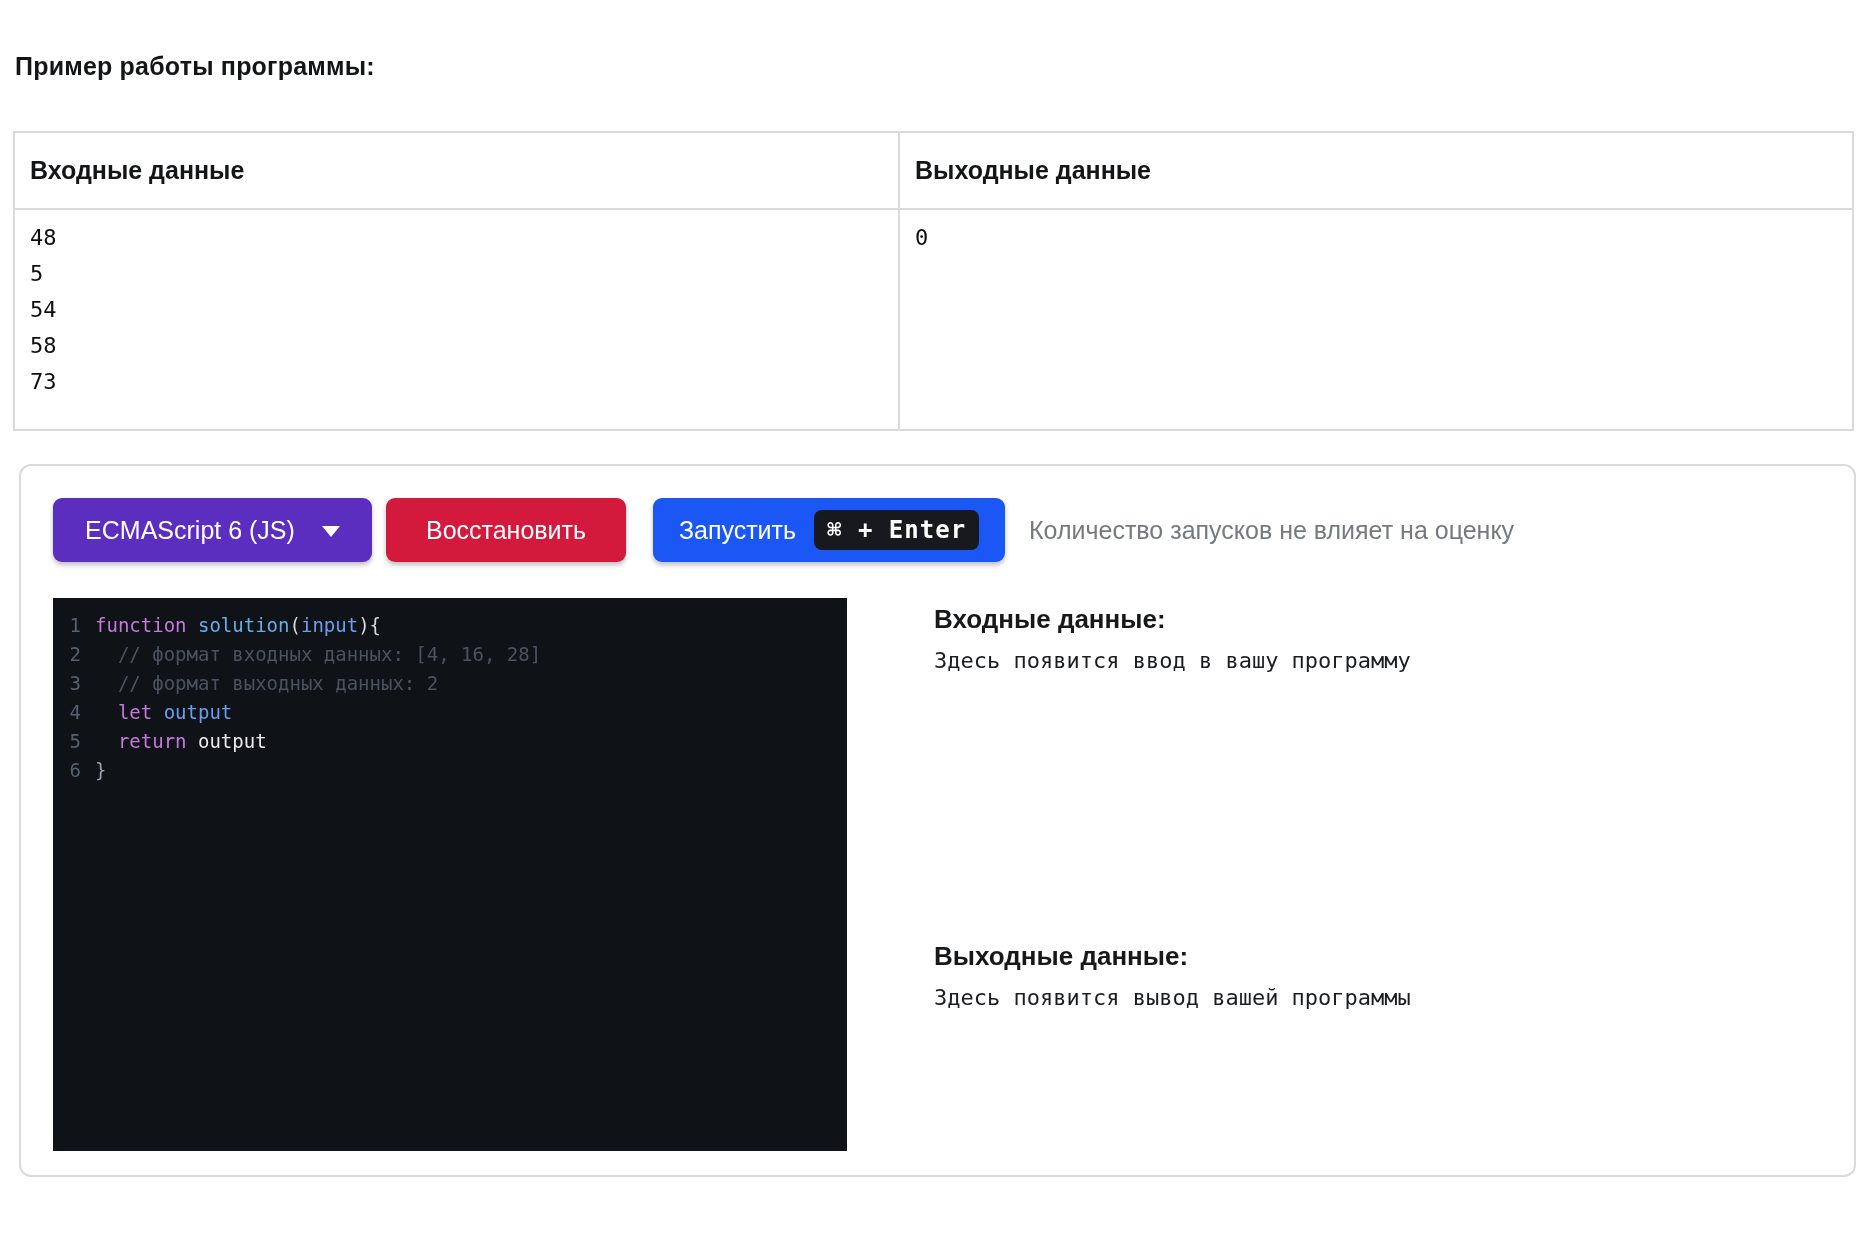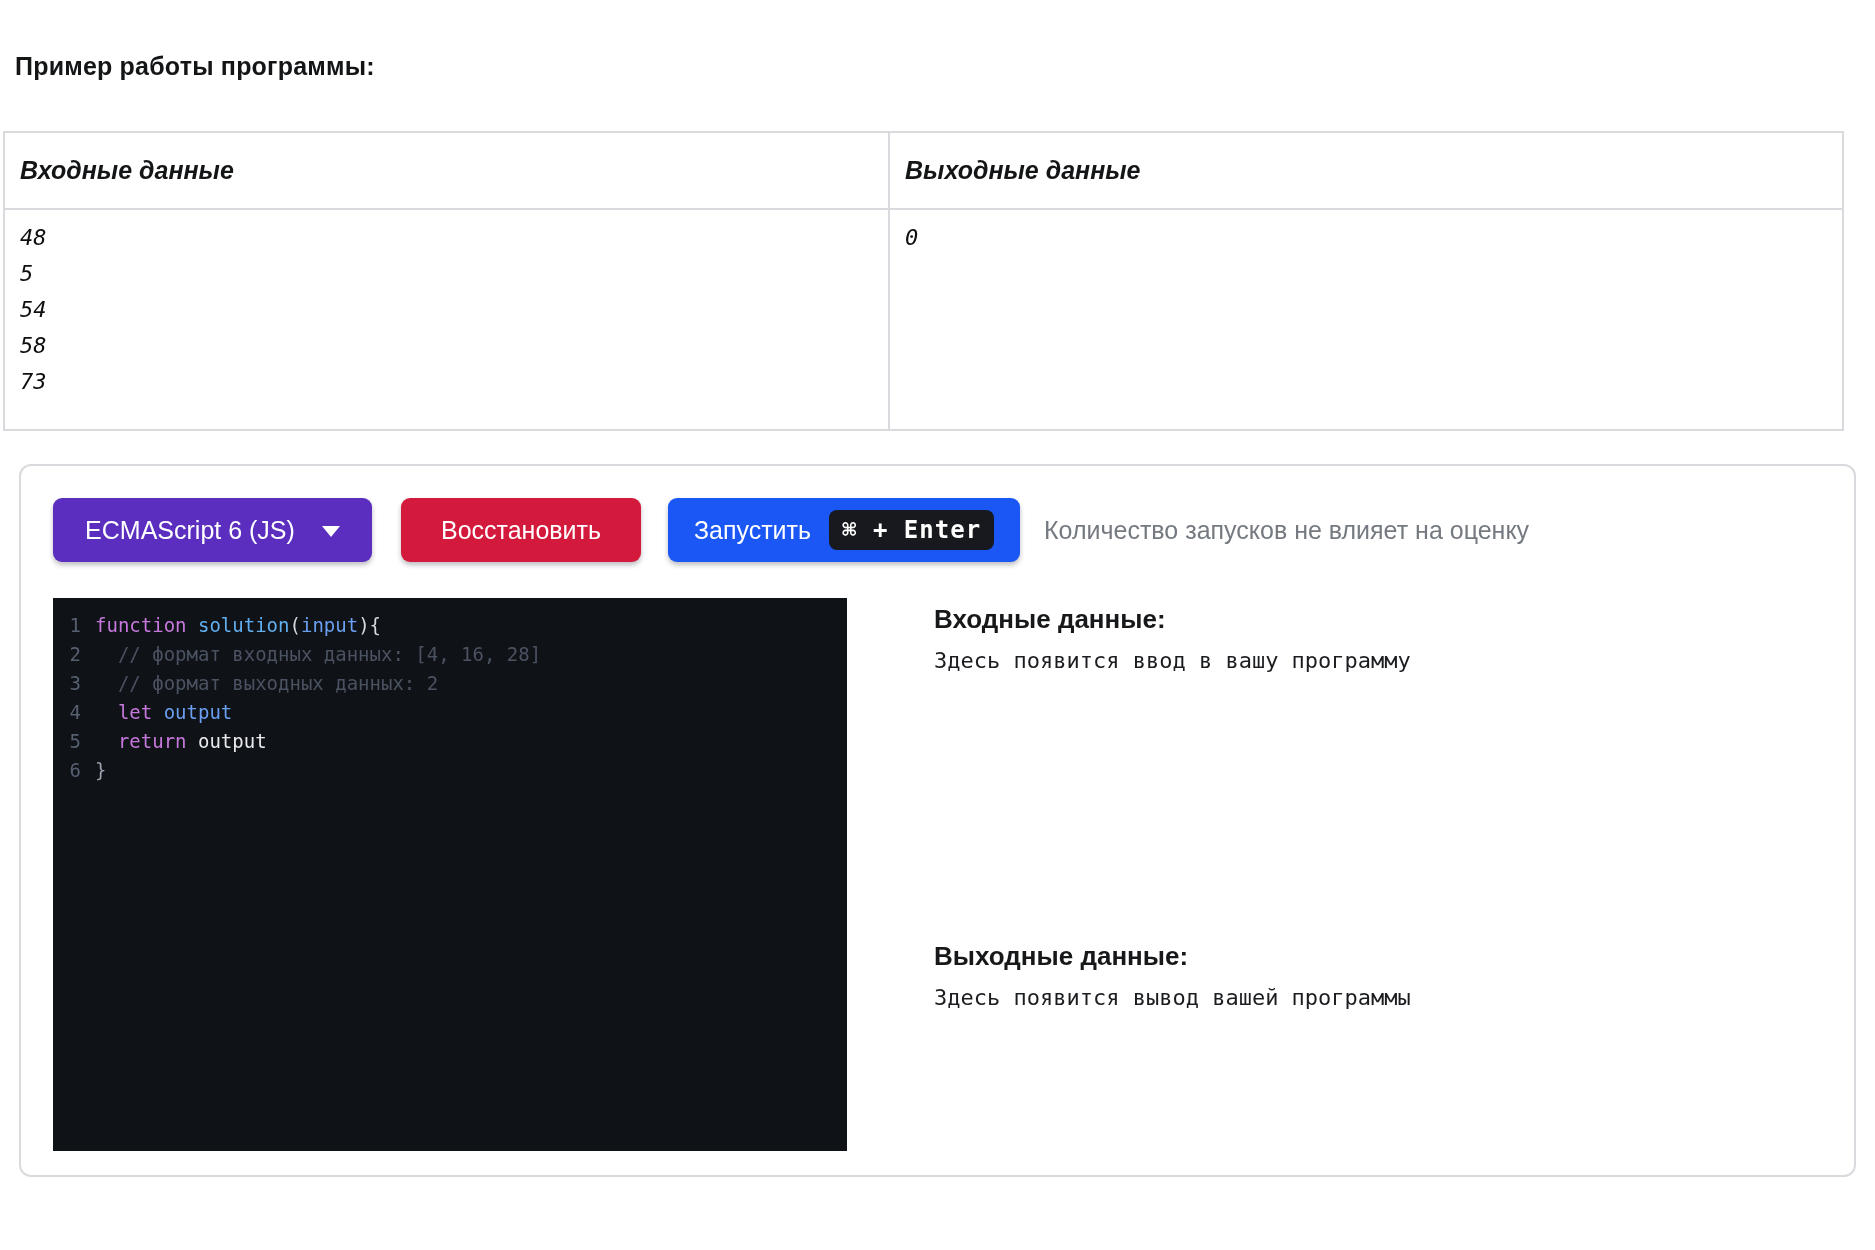--- a/index.html
+++ b/index.html
@@ -25,23 +25,23 @@
   body{font-family:"Liberation Sans", sans-serif;color:var(--text_dark);}
   .mono{font-family:"DejaVu Sans Mono", monospace;}
 
   .page-title{
     margin:52px 0 0 15px;
     font-size:25px;font-weight:700;letter-spacing:.2px;
   }
 
   
   table.sample{
-    margin:50px 20px 0 3px;
+    margin:50px 20px 0 13px;
     width:1839px;height:300px;
-    border-collapse:collapse;table-layout:fixed;font-style:italic;
+    border-collapse:collapse;table-layout:fixed;
   }
   table.sample th, table.sample td{
     border:2px solid var(--border_gray);
     vertical-align:top;text-align:left;
   }
   table.sample th{
     height:77px;vertical-align:middle;
     padding:0 0 0 15px;font-size:25px;font-weight:700;
   }
   table.sample td{
@@ -63,21 +63,21 @@
   }
   .toolbar{display:flex;align-items:center;}
   .btn{
     height:64px;border:none;border-radius:9px;
     display:inline-flex;align-items:center;justify-content:center;
     font-family:"Liberation Sans", sans-serif;
     font-size:25px;color:#ffffff;cursor:pointer;
     box-shadow:0 3px 5px rgba(20,20,40,.28);
   }
   .btn-lang{background:var(--accent_purple);width:319px;gap:27px;}
-  .btn-reset{background:var(--accent_red);width:240px;margin-left:29px;}
+  .btn-reset{background:var(--accent_red);width:240px;margin-left:14px;}
   .btn-run{background:var(--accent_blue);width:352px;margin-left:27px;gap:18px;}
   .caret{
     width:0;height:0;display:inline-block;
     border-left:9px solid transparent;border-right:9px solid transparent;
     border-top:11px solid #ffffff;margin-top:3px;
   }
   .kbd-badge{
     background:var(--badge_bg);color:#ffffff;border-radius:8px;
     height:40px;display:inline-flex;align-items:center;
     padding:0 13px;

